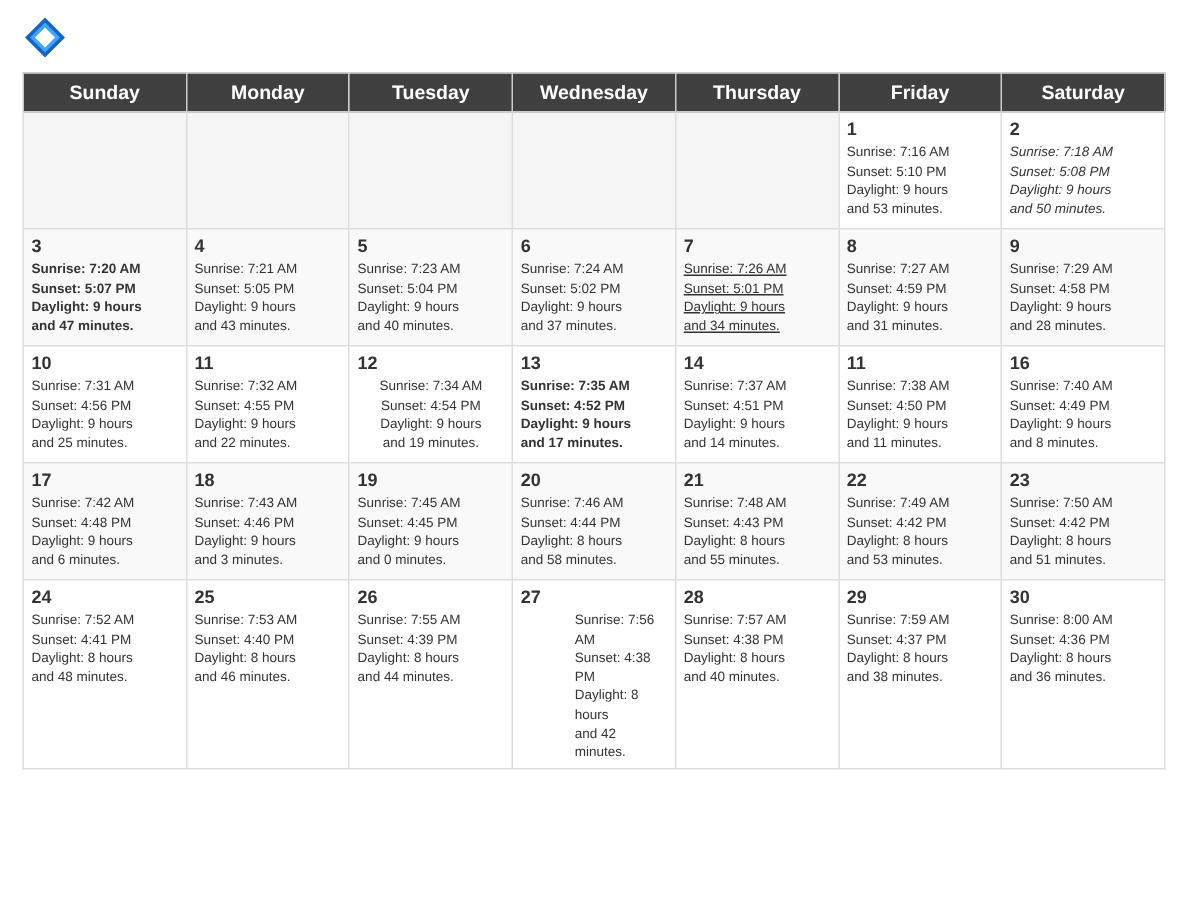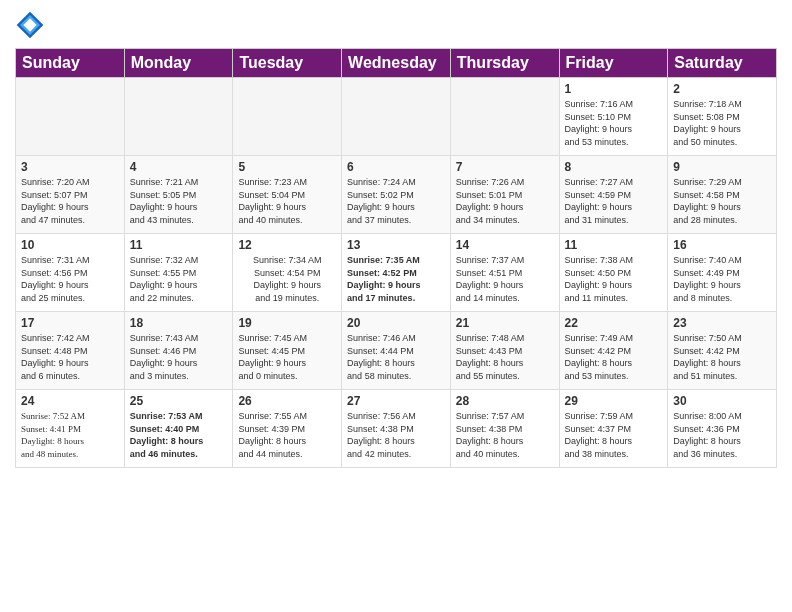--- a/index.html
+++ b/index.html
@@ -50,25 +50,25 @@
     .subtitle {
       font-size: 14px;
       color: #555;
     }
     .calendar {
       width: 100%;
       border-collapse: collapse;
       table-layout: fixed;
     }
     .calendar th {
-      background-color: #701a75;
+      background-color: #404040;
       color: white;
-      text-align: left;
+      text-align: center;
       padding: 5px 6px;
-      font-size: 16px;
+      font-size: 13px;
       border: 1px solid #ccc;
     }
     .calendar td {
       border: 1px solid #ddd;
       vertical-align: top;
       padding: 4px 5px;
       font-size: 9.5px;
       color: #333;
       height: 78px;
       background: #fff;
@@ -134,30 +134,30 @@
           <td class="empty"></td>
           <td>
             <span class="day-num">1</span>
             <div class="day-info" style="white-space: pre-line;">Sunrise: 7:16 AM
 Sunset: 5:10 PM
 Daylight: 9 hours
 and 53 minutes.</div>
           </td>
           <td>
             <span class="day-num">2</span>
-            <div class="day-info" style="white-space: pre-line;">Sunrise: 7:18 AM
+            <div class="day-info" style="white-space: pre-line; font-style: italic;">Sunrise: 7:18 AM
 Sunset: 5:08 PM
 Daylight: 9 hours
 and 50 minutes.</div>
           </td>
         </tr>
         <tr>
           <td class="alt-row">
             <span class="day-num">3</span>
-            <div class="day-info" style="white-space: pre-line;">Sunrise: 7:20 AM
+            <div class="day-info" style="white-space: pre-line; font-weight: bold;">Sunrise: 7:20 AM
 Sunset: 5:07 PM
 Daylight: 9 hours
 and 47 minutes.</div>
           </td>
           <td class="alt-row">
             <span class="day-num">4</span>
             <div class="day-info" style="white-space: pre-line;">Sunrise: 7:21 AM
 Sunset: 5:05 PM
 Daylight: 9 hours
 and 43 minutes.</div>
@@ -171,21 +171,21 @@
           </td>
           <td class="alt-row">
             <span class="day-num">6</span>
             <div class="day-info" style="white-space: pre-line;">Sunrise: 7:24 AM
 Sunset: 5:02 PM
 Daylight: 9 hours
 and 37 minutes.</div>
           </td>
           <td class="alt-row">
             <span class="day-num">7</span>
-            <div class="day-info" style="white-space: pre-line;">Sunrise: 7:26 AM
+            <div class="day-info" style="white-space: pre-line; text-decoration: underline;">Sunrise: 7:26 AM
 Sunset: 5:01 PM
 Daylight: 9 hours
 and 34 minutes.</div>
           </td>
           <td class="alt-row">
             <span class="day-num">8</span>
             <div class="day-info" style="white-space: pre-line;">Sunrise: 7:27 AM
 Sunset: 4:59 PM
 Daylight: 9 hours
 and 31 minutes.</div>
@@ -296,42 +296,42 @@
             <span class="day-num">23</span>
             <div class="day-info" style="white-space: pre-line;">Sunrise: 7:50 AM
 Sunset: 4:42 PM
 Daylight: 8 hours
 and 51 minutes.</div>
           </td>
         </tr>
         <tr>
           <td>
             <span class="day-num">24</span>
-            <div class="day-info" style="white-space: pre-line; font-family: Liberation Serif, serif;">Sunrise: 7:52 AM
+            <div class="day-info" style="white-space: pre-line;">Sunrise: 7:52 AM
 Sunset: 4:41 PM
 Daylight: 8 hours
 and 48 minutes.</div>
           </td>
           <td>
             <span class="day-num">25</span>
-            <div class="day-info" style="white-space: pre-line; font-weight: bold;">Sunrise: 7:53 AM
+            <div class="day-info" style="white-space: pre-line;">Sunrise: 7:53 AM
 Sunset: 4:40 PM
 Daylight: 8 hours
 and 46 minutes.</div>
           </td>
           <td>
             <span class="day-num">26</span>
             <div class="day-info" style="white-space: pre-line;">Sunrise: 7:55 AM
 Sunset: 4:39 PM
 Daylight: 8 hours
 and 44 minutes.</div>
           </td>
           <td>
             <span class="day-num">27</span>
-            <div class="day-info" style="white-space: pre-line;">Sunrise: 7:56 AM
+            <div class="day-info" style="white-space: pre-line; margin-left: 36px;">Sunrise: 7:56 AM
 Sunset: 4:38 PM
 Daylight: 8 hours
 and 42 minutes.</div>
           </td>
           <td>
             <span class="day-num">28</span>
             <div class="day-info" style="white-space: pre-line;">Sunrise: 7:57 AM
 Sunset: 4:38 PM
 Daylight: 8 hours
 and 40 minutes.</div>

